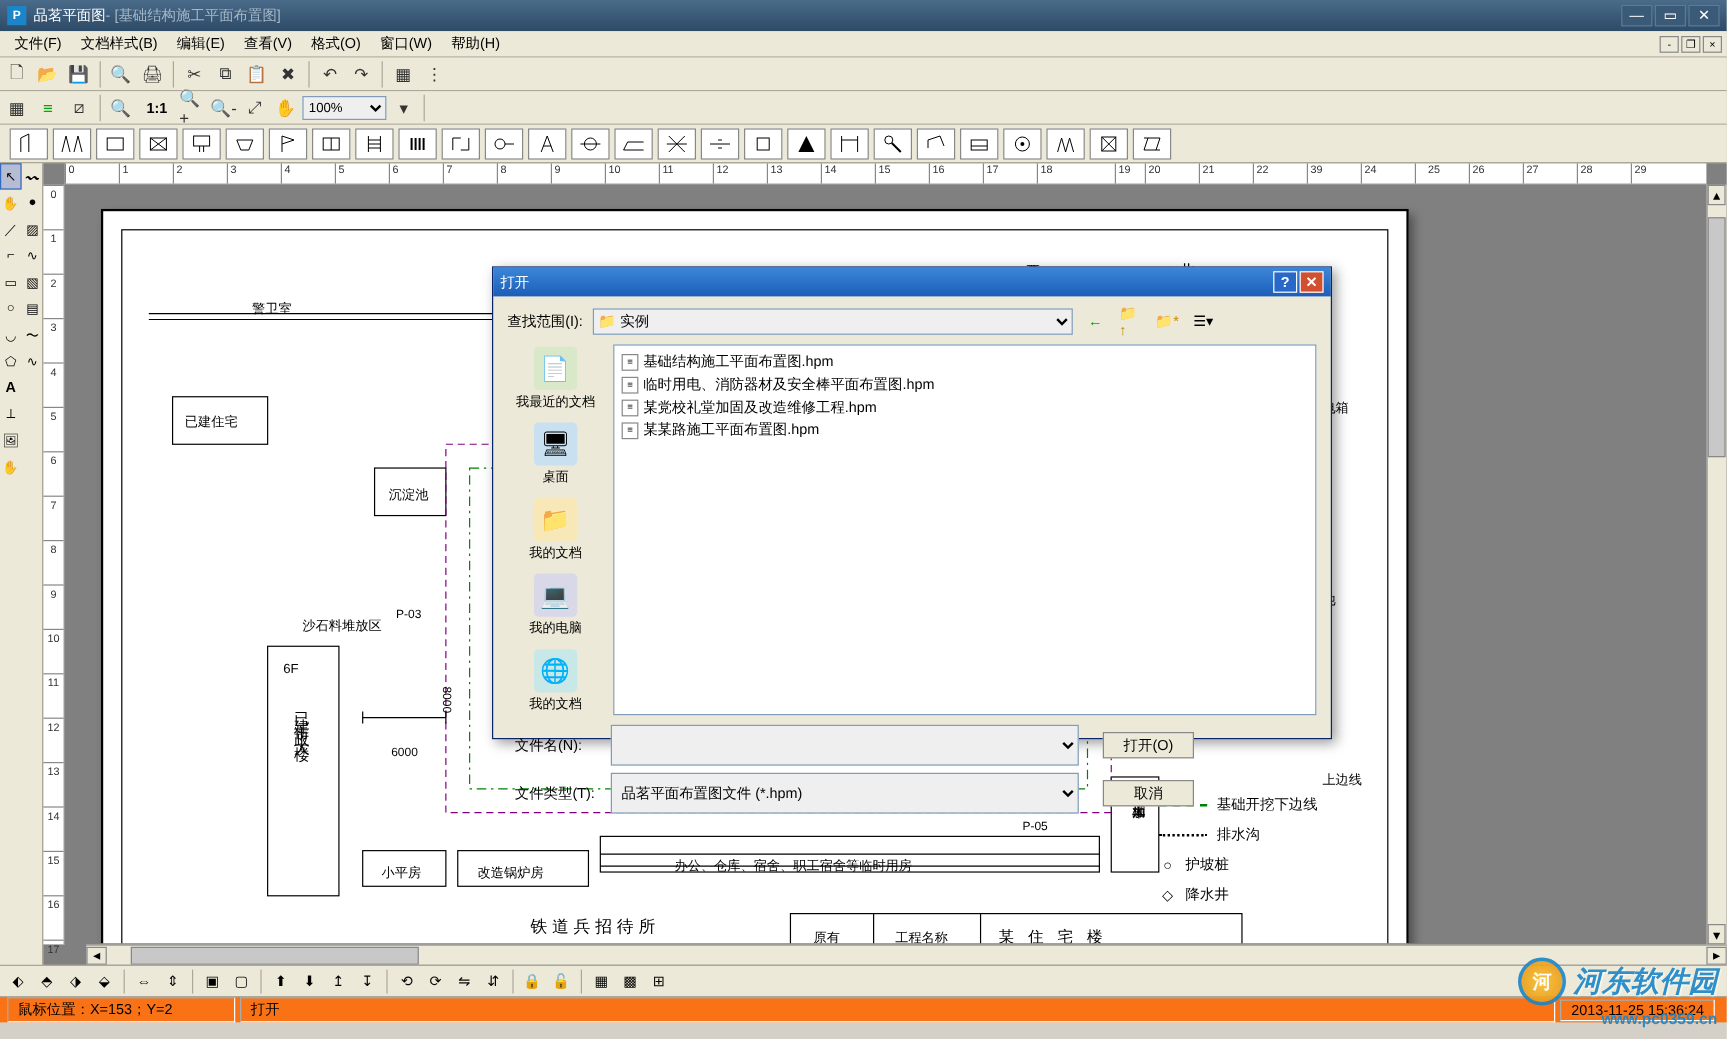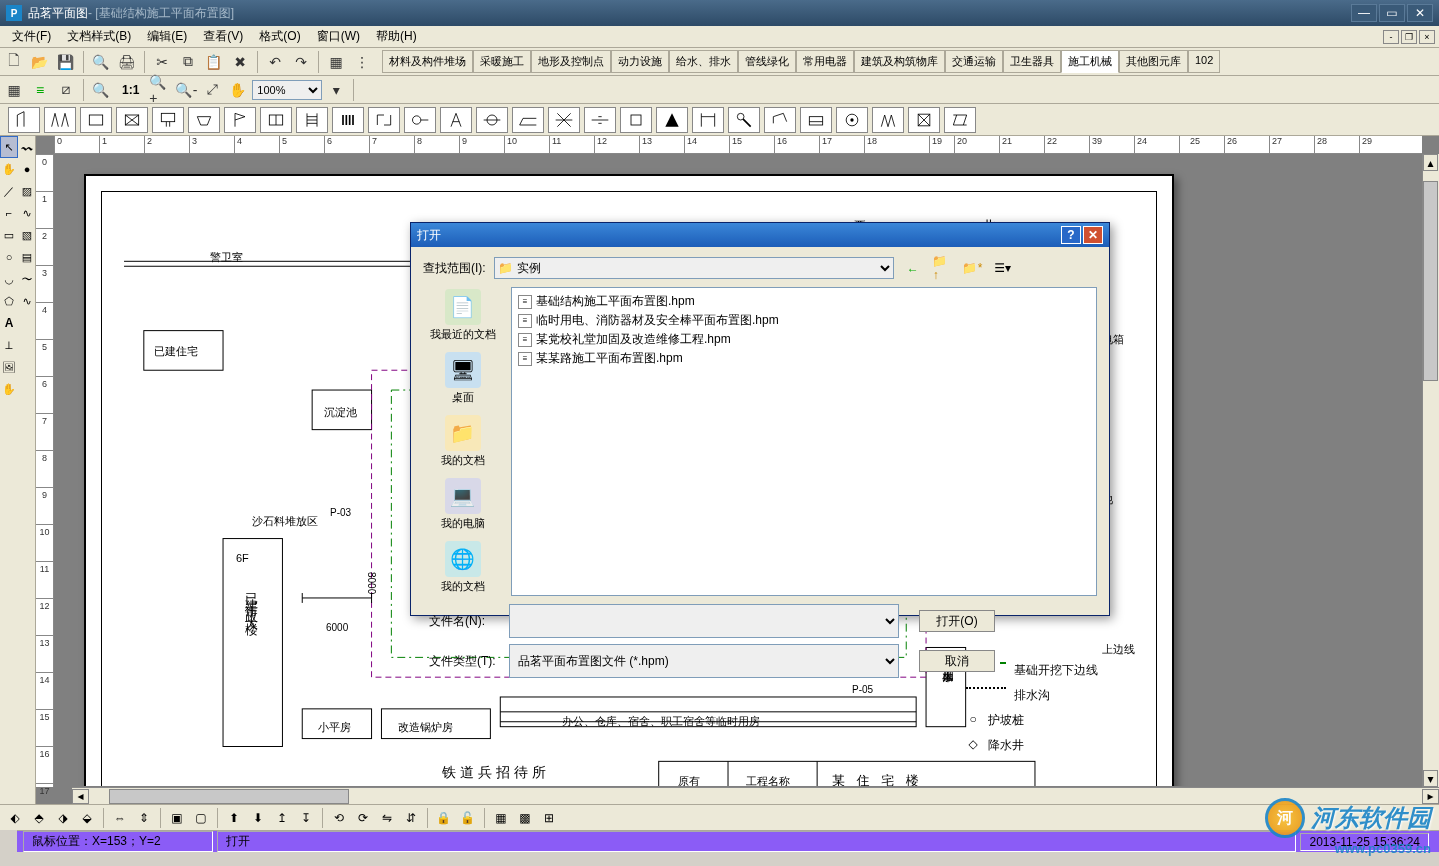--- a/index.html
+++ b/index.html
@@ -60,21 +60,21 @@
 
 .scroll-h { position:absolute; left:36px; right:0; bottom:0; height:17px; background:#ece9d8; border-top:1px solid #888; display:flex; align-items:center; }
 .scroll-h .thumb { height:15px; width:240px; background:#c8c8c8; border:1px solid #888; margin-left:20px; }
 
 
 .bottom-toolbar { height:26px; background:#ece9d8; border-top:1px solid #aca899; display:flex; align-items:center; padding:0 4px; gap:2px; }
 .bottom-toolbar .tb-btn { width:22px; height:22px; display:flex; align-items:center; justify-content:center; cursor:pointer; border:1px solid transparent; }
 .bottom-toolbar .sep { width:1px; height:20px; background:#aca899; margin:0 3px; }
 
 
-.statusbar { height:22px; background:#8b5cf6; border-top:1px solid #aca899; display:flex; align-items:center; padding:0 6px; font-size:11px;margin-left:17px; }
+.statusbar { height:22px; background:#f97316; border-top:1px solid #aca899; display:flex; align-items:center; padding:0 6px; font-size:11px; }
 .statusbar .cell { border:1px inset #fff; padding:1px 8px; margin-right:4px; }
 
 
 .dialog { position:absolute; left:410px; top:222px; width:700px; height:394px; border:1px solid #0a246a; background:#ece9d8; box-shadow:3px 3px 10px rgba(0,0,0,.4); }
 .dialog-title { height:24px; background:linear-gradient(#3b87d8,#1c5db8); display:flex; align-items:center; padding:0 6px; color:#fff; font-size:12px; }
 .dialog-title .dlg-controls { margin-left:auto; display:flex; gap:2px; }
 .dialog-title .dlg-btn { width:20px; height:18px; background:#d05030; border:1px solid #fff; display:flex; align-items:center; justify-content:center; cursor:pointer; color:#fff; font-weight:bold; }
 .dialog-title .dlg-help { width:20px; height:18px; background:#2868c8; border:1px solid #fff; display:flex; align-items:center; justify-content:center; cursor:pointer; color:#fff; font-weight:bold; }
 .dialog-body { padding:10px 12px; height:calc(100% - 24px); display:flex; flex-direction:column; }
 .dlg-row-top { display:flex; align-items:center; gap:8px; margin-bottom:8px; }
@@ -95,21 +95,21 @@
 .dlg-action-btn { width:76px; height:22px; border:1px solid #888; background:#ece9d8; cursor:pointer; margin-left:10px; }
 
 
 .watermark { position:absolute; right:8px; bottom:28px; display:flex; align-items:center; gap:6px; opacity:.9; }
 .watermark .logo { width:40px; height:40px; border-radius:50%; background:radial-gradient(#f8c030,#e89010); border:3px solid #1b85c8; display:flex; align-items:center; justify-content:center; color:#fff; font-weight:bold; font-size:16px; }
 .watermark .wm-text { font-size:24px; font-style:italic; font-weight:bold; color:#1b85c8; text-shadow:1px 1px 2px #fff; }
 .watermark .wm-url { position:absolute; right:0; bottom:-18px; font-size:13px; color:#1b85c8; font-weight:bold; }
 
 
 .legend { position:absolute; right:40px; top:470px; width:150px; font-size:11px; }
-.legend-row { display:flex; gap:8px; margin-bottom:8px; }
+.legend-row { display:flex; align-items:center; gap:8px; margin-bottom:8px; }
 .legend-row .sw { width:40px; height:2px; }
 .legend-row .sym { width:14px; height:14px; display:inline-flex; align-items:center; justify-content:center; }
 
 </style>
 </head>
 <body>
 
 <div class="titlebar">
   <div class="app-icon">P</div>
   <span>品茗平面图</span>
@@ -148,35 +148,20 @@
   <div class="tb-btn">⧉</div>
   <div class="tb-btn">📋</div>
   <div class="tb-btn">✖</div>
   <div class="sep"></div>
   <div class="tb-btn">↶</div>
   <div class="tb-btn">↷</div>
   <div class="sep"></div>
   <div class="tb-btn">▦</div>
   <div class="tb-btn">⋮</div>
 
-  <div class="cat-tabs">
-    <div class="cat-tab">材料及构件堆场</div>
-    <div class="cat-tab">采暖施工</div>
-    <div class="cat-tab">地形及控制点</div>
-    <div class="cat-tab">动力设施</div>
-    <div class="cat-tab">给水、排水</div>
-    <div class="cat-tab">管线绿化</div>
-    <div class="cat-tab">常用电器</div>
-    <div class="cat-tab">建筑及构筑物库</div>
-    <div class="cat-tab">交通运输</div>
-    <div class="cat-tab">卫生器具</div>
-    <div class="cat-tab active">施工机械</div>
-    <div class="cat-tab">其他图元库</div>
-    <div class="cat-tab">102</div>
-  </div>
 </div>
 
 <div class="toolbar-row">
   <div class="tb-btn">▦</div>
   <div class="tb-btn" style="color:#0a0">≡</div>
   <div class="tb-btn">⧄</div>
   <div class="sep"></div>
   <div class="tb-btn">🔍</div>
   <div class="txt-btn"><b>1:1</b></div>
   <div class="tb-btn">🔍+</div>

